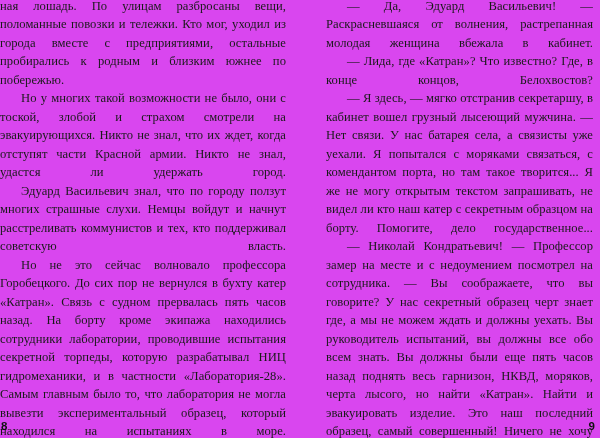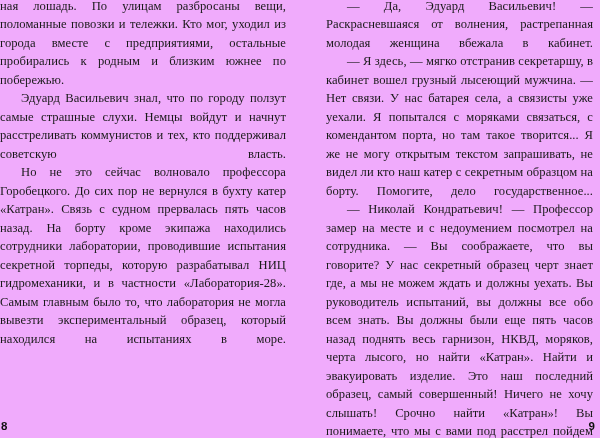--- a/index.html
+++ b/index.html
@@ -12,21 +12,21 @@
     height: 438px;
     overflow: hidden;
     font-family: "Liberation Serif", "DejaVu Serif", serif;
     color: #1a1a1a;
   }
 
   #spread {
     position: relative;
     width: 600px;
     height: 438px;
-    background: #f0abfc;
+    background: #d946ef;
   }
 
   .page {
     position: absolute;
     top: 0;
     height: 438px;
     box-sizing: border-box;
   }
 
   
@@ -90,29 +90,31 @@
   #page-right .folio { right: 9px; }
 </style>
 </head>
 <body>
 
 <div id="spread">
 
   <div class="page" id="page-left">
     <div class="text-block">
       <p class="para cont flow">ная лошадь. По улицам разбросаны вещи, поломанные повозки и тележки. Кто мог, уходил из города вместе с предприятиями, остальные пробирались к родным и близким южнее по побережью.</p>
-      <p class="para flow">Эдуард Васильевич знал, что по городу ползут самые страшные слухи. Немцы войдут и начнут расстреливать коммунистов и тех, кто поддерживал советскую власть.</p>
+      <p class="para flow">Но у многих такой возможности не было, они с тоской, злобой и страхом смотрели на эвакуирующихся. Никто не знал, что их ждет, когда отступят части Красной армии. Никто не знал, удастся ли удержать город.</p>
+      <p class="para flow">Эдуард Васильевич знал, что по городу ползут многих страшные слухи. Немцы войдут и начнут расстреливать коммунистов и тех, кто поддерживал советскую власть.</p>
       <p class="para flow">Но не это сейчас волновало профессора Горобецкого. До сих пор не вернулся в бухту катер «Катран». Связь с судном прервалась пять часов назад. На борту кроме экипажа находились сотрудники лаборатории, проводившие испытания секретной торпеды, которую разрабатывал НИЦ гидромеханики, и в частности «Лаборатория-28». Самым главным было то, что лаборатория не могла вывезти экспериментальный образец, который находился на испытаниях в море.</p>
 
     </div>
     <div class="folio">8</div>
   </div>
 
   <div class="page" id="page-right">
     <div class="text-block">
       <p class="para flow">— Да, Эдуард Васильевич! — Раскрасневшаяся от волнения, растрепанная молодая женщина вбежала в кабинет.</p>
+      <p class="para flow">— Лида, где «Катран»? Что известно? Где, в конце концов, Белохвостов?</p>
       <p class="para flow">— Я здесь, — мягко отстранив секретаршу, в кабинет вошел грузный лысеющий мужчина. — Нет связи. У нас батарея села, а связисты уже уехали. Я попытался с моряками связаться, с комендантом порта, но там такое творится... Я же не могу открытым текстом запрашивать, не видел ли кто наш катер с секретным образцом на борту. Помогите, дело государственное...</p>
       <p class="para flow-left">— Николай Кондратьевич! — Профессор замер на месте и с недоумением посмотрел на сотрудника. — Вы соображаете, что вы говорите? У нас секретный образец черт знает где, а мы не можем ждать и должны уехать. Вы руководитель испытаний, вы должны все обо всем знать. Вы должны были еще пять часов назад поднять весь гарнизон, НКВД, моряков, черта лысого, но найти «Катран». Найти и эвакуировать изделие. Это наш последний образец, самый совершенный! Ничего не хочу слышать! Срочно найти «Катран»! Вы понимаете, что мы с вами под расстрел пойдем из-за потери образца?</p>
     </div>
     <div class="folio">9</div>
   </div>
 
 </div>
 
 </body></html>

